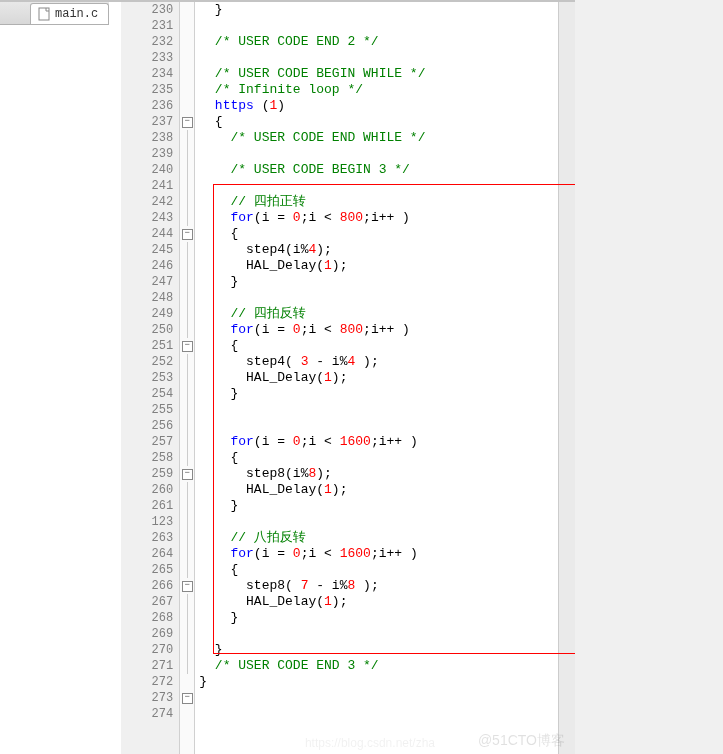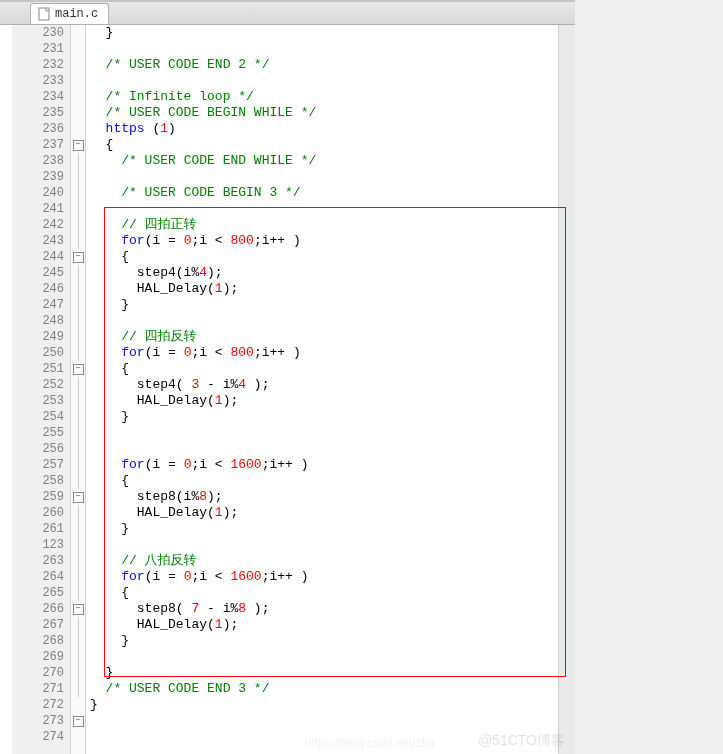--- a/index.html
+++ b/index.html
@@ -10,21 +10,21 @@
     background: #f0f0f0;
     overflow: hidden;
   }
   .editor-container {
     width: 575px;
     height: 754px;
     background: #fff;
     border-top: 2px solid #c4c4c4;
     box-sizing: border-box;
     display: flex;
-    flex-direction: column;
+    flex-direction: row;
     justify-content: flex-end;
   }
   .tab-bar {
     height: 22px;
     background: linear-gradient(#e8e8e8, #d8d8d8);
     border-bottom: 1px solid #b0b0b0;
     display: flex;
     align-items: flex-end;
     padding-left: 30px;
   }
@@ -266,22 +266,22 @@
           <div class="fold-box">−</div>
         </div>
         <div class="fold-cell"></div>
       </div>
     <div class="code-col" id="codecol">
       <div class="redbox" id="redbox" style="top: 182px; left: 18px; width: 460px; height: 468px;"></div>
     <div class="code-line"><span class="txt">  }</span></div>
         <div class="code-line"></div>
         <div class="code-line"><span class="txt">  </span><span class="cmt">/* USER CODE END 2 */</span></div>
         <div class="code-line"></div>
+        <div class="code-line"><span class="txt">  </span><span class="cmt">/* USER CODE BEGIN WHILE */</span></div>
         <div class="code-line"><span class="txt">  </span><span class="cmt">/* Infinite loop */</span></div>
-        <div class="code-line"><span class="txt">  </span><span class="cmt">/* USER CODE BEGIN WHILE */</span></div>
         <div class="code-line"><span class="txt">  </span><span class="kw">https</span><span class="txt"> (</span><span class="num">1</span><span class="txt">)</span></div>
         <div class="code-line"><span class="txt">  {</span></div>
         <div class="code-line"><span class="txt">    </span><span class="cmt">/* USER CODE END WHILE */</span></div>
         <div class="code-line"></div>
         <div class="code-line"><span class="txt">    </span><span class="cmt">/* USER CODE BEGIN 3 */</span></div>
         <div class="code-line"></div>
         <div class="code-line"><span class="txt">    </span><span class="cmt">// 四拍正转</span></div>
         <div class="code-line"><span class="txt">    </span><span class="kw">for</span><span class="txt">(i = </span><span class="num">0</span><span class="txt">;i &lt; </span><span class="num">800</span><span class="txt">;i++ )</span></div>
         <div class="code-line"><span class="txt">    {</span></div>
         <div class="code-line"><span class="txt">      step4(i%</span><span class="num">4</span><span class="txt">);</span></div>

